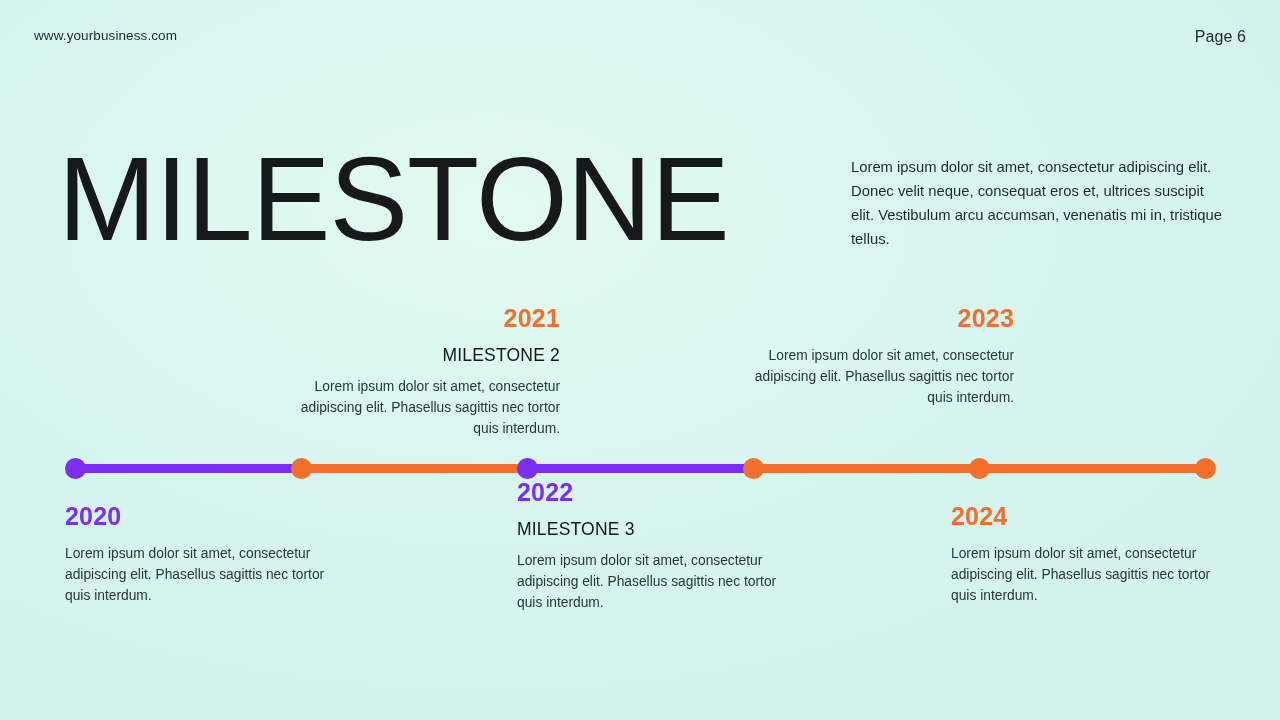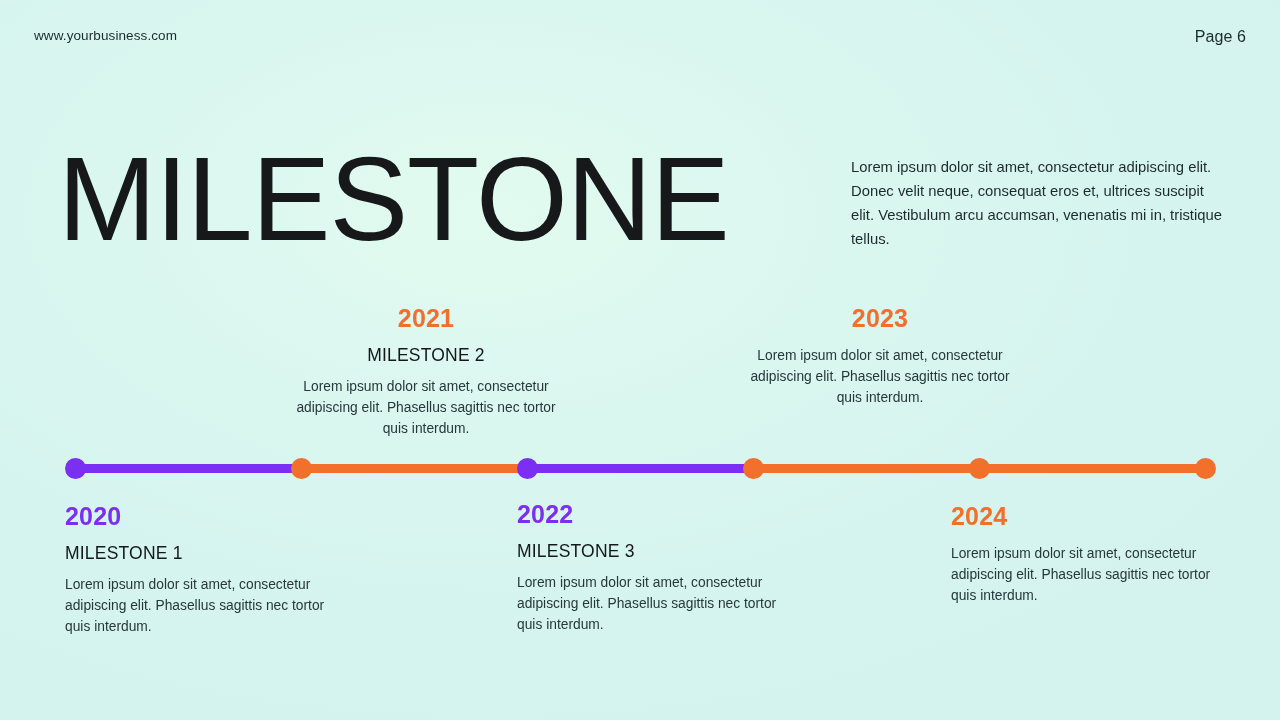--- a/index.html
+++ b/index.html
@@ -100,21 +100,21 @@
     color: #14181a;
     margin: 0 0 10px 0;
     letter-spacing: 0.2px;
   }
   .item .desc {
     font-size: 13.8px;
     line-height: 1.54;
     color: #27383a;
     margin: 0;
   }
-  .item.above { text-align: center; }
+  .item.above { text-align: right; }
   .item.below { text-align: left; }
 </style>
 </head>
 <body>
 
 <div class="slide">
 
   <div class="header-url">www.yourbusiness.com</div>
   <div class="header-page">Page 6</div>
 
@@ -131,31 +131,30 @@
 
     <div class="node" style="left:75px; background:#7b2ff2;"></div>
     <div class="node" style="left:301px; background:#f26f2c;"></div>
     <div class="node" style="left:527px; background:#7b2ff2;"></div>
     <div class="node" style="left:753px; background:#f26f2c;"></div>
     <div class="node" style="left:979px; background:#f26f2c;"></div>
     <div class="node" style="left:1205px; background:#f26f2c;"></div>
 
     <div class="item below" style="left:65px; top:502px;">
       <p class="year" style="color:#7b2ff2;">2020</p>
-      <p class="name">MILESTONE 1</p>
       <p class="desc">Lorem ipsum dolor sit amet, consectetur adipiscing elit. Phasellus sagittis nec tortor quis interdum.</p>
     </div>
 
     <div class="item above" style="left:292px; top:304px;">
       <p class="year" style="color:#f26f2c;">2021</p>
       <p class="name">MILESTONE 2</p>
       <p class="desc">Lorem ipsum dolor sit amet, consectetur adipiscing elit. Phasellus sagittis nec tortor quis interdum.</p>
     </div>
 
-    <div class="item below" style="left:517px; top:500px;">
+    <div class="item below" style="left:517px; top:478px;">
       <p class="year" style="color:#7b2ff2;">2022</p>
       <p class="name">MILESTONE 3</p>
       <p class="desc">Lorem ipsum dolor sit amet, consectetur adipiscing elit. Phasellus sagittis nec tortor quis interdum.</p>
     </div>
 
     <div class="item above" style="left:746px; top:304px;">
       <p class="year" style="color:#f26f2c;">2023</p>
       <p class="desc">Lorem ipsum dolor sit amet, consectetur adipiscing elit. Phasellus sagittis nec tortor quis interdum.</p>
     </div>
 

